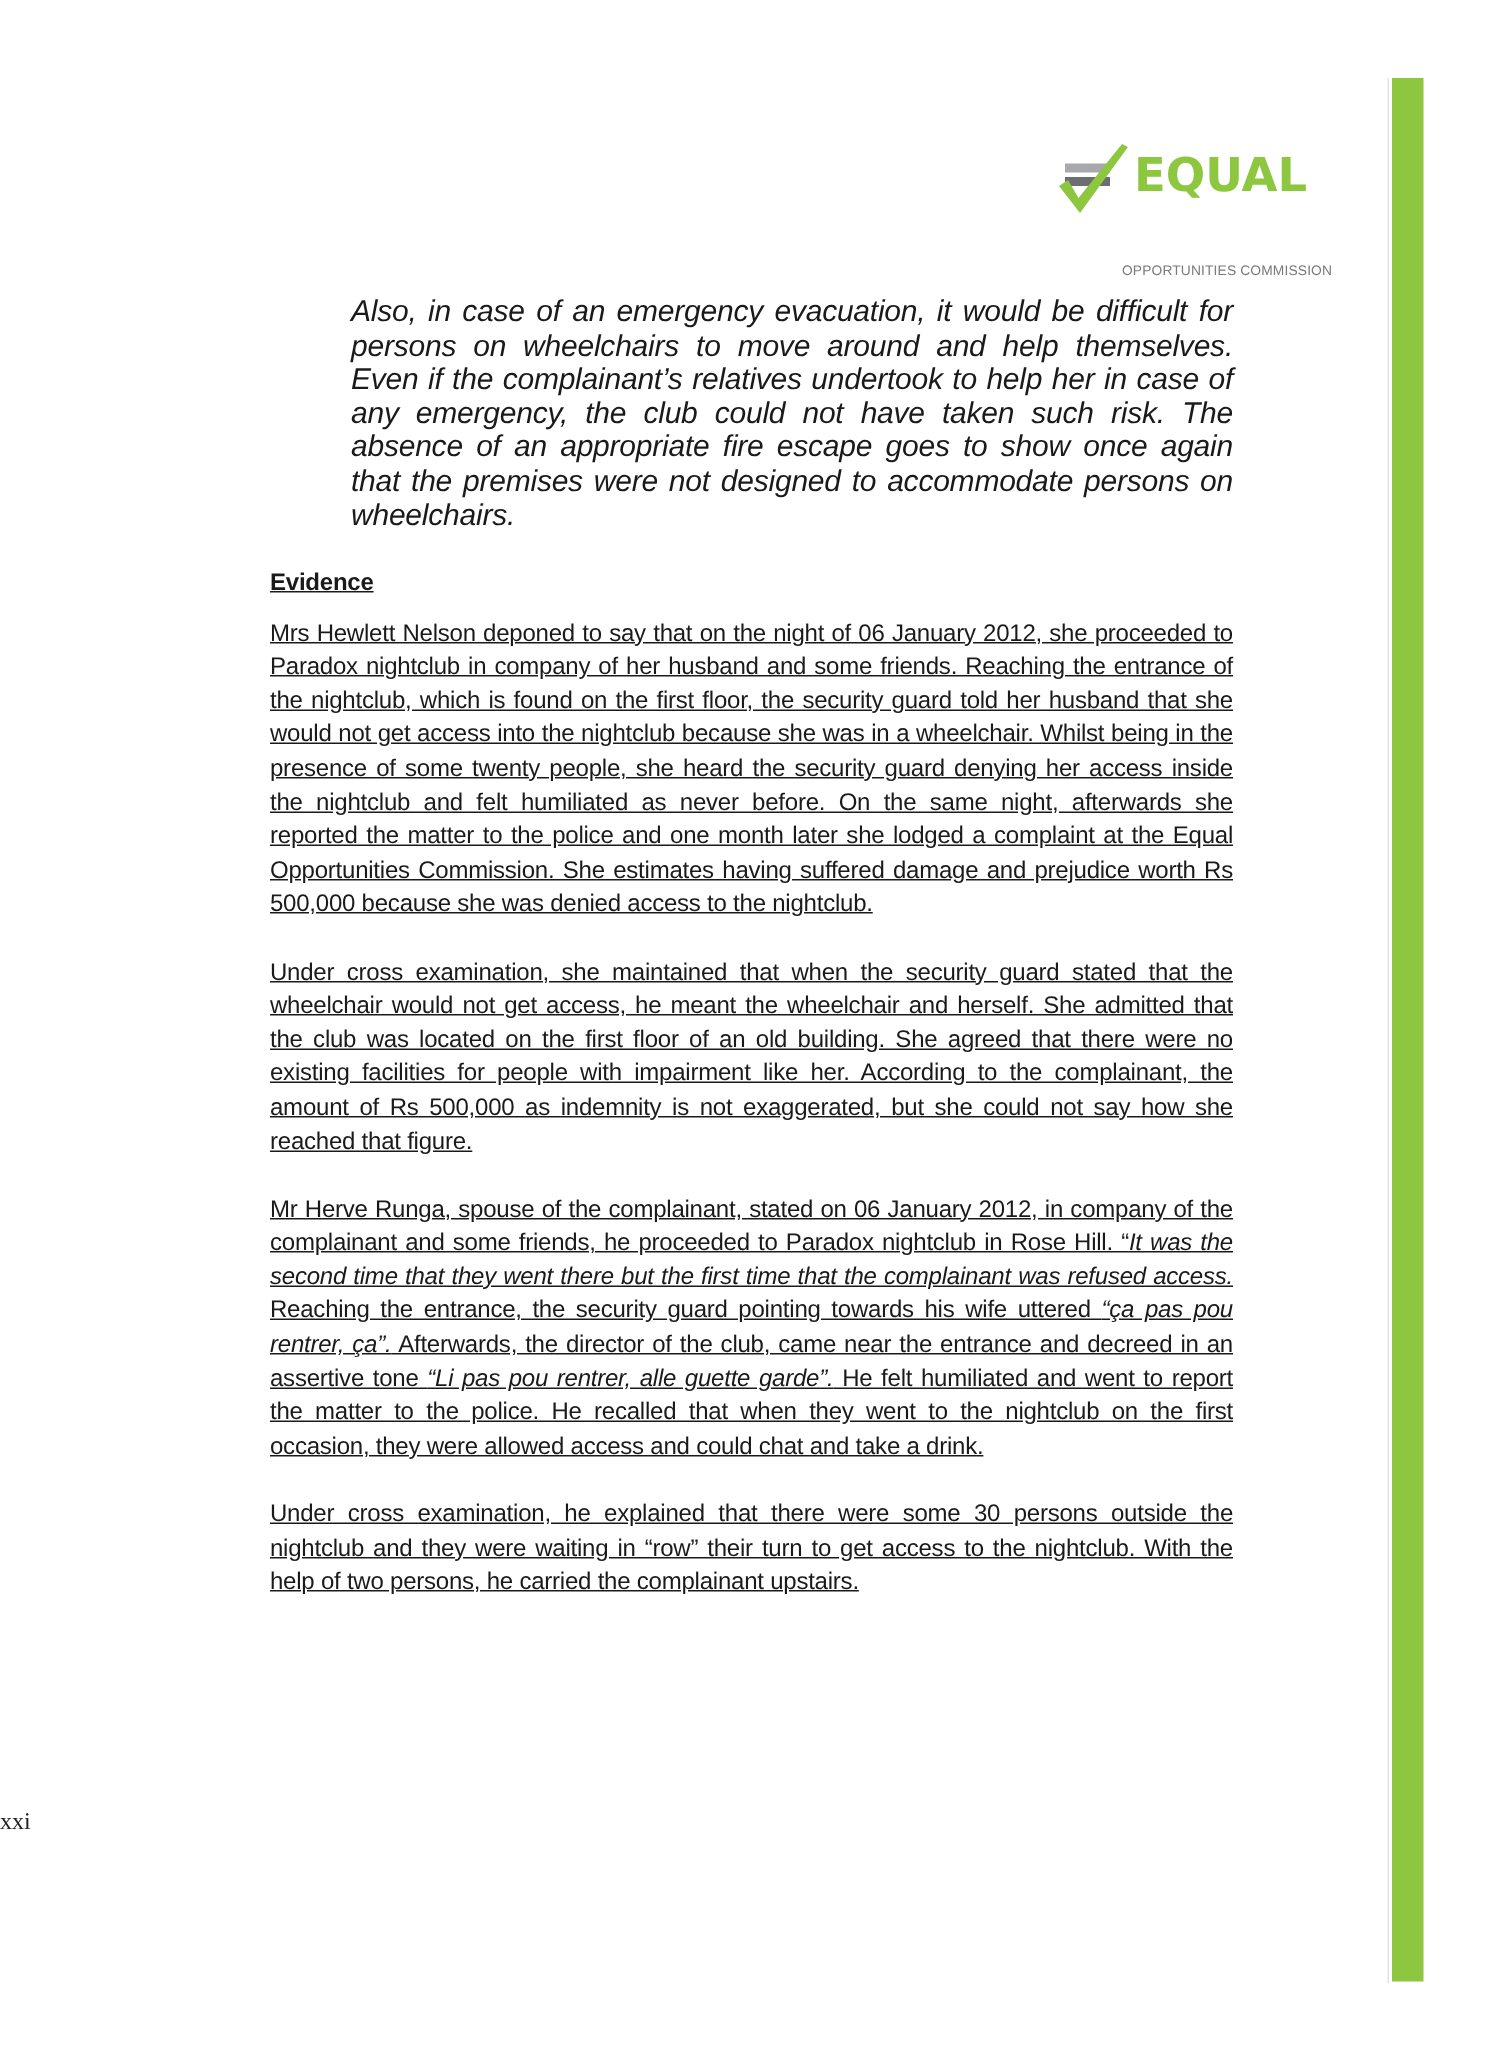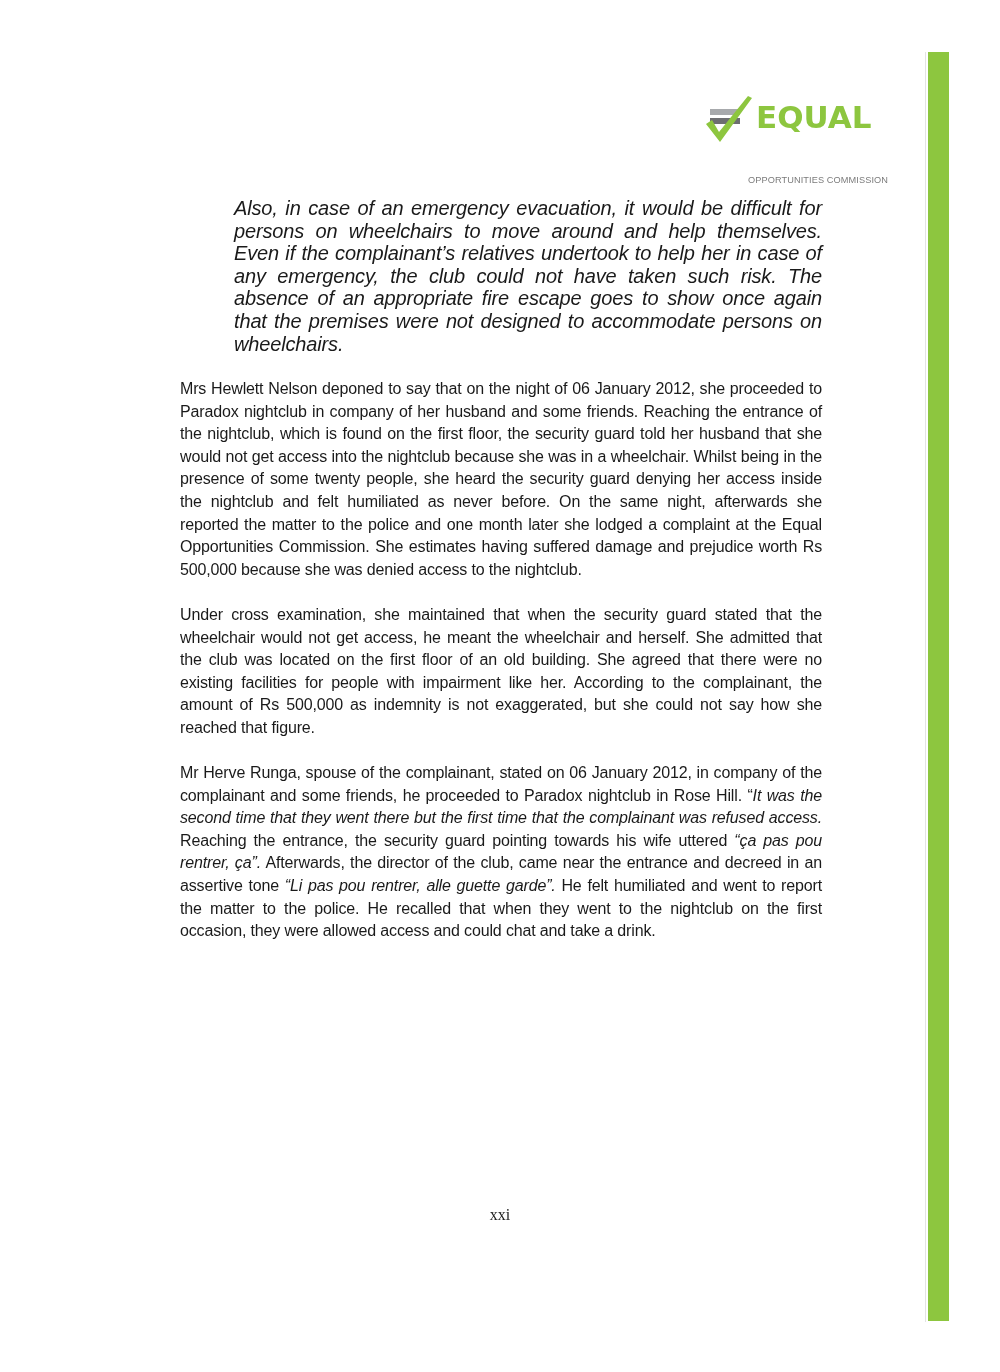--- a/index.html
+++ b/index.html
@@ -35,24 +35,24 @@
       font-style: italic; font-size: 20px; line-height: 22.6px;
       text-align: justify; letter-spacing: -0.15px;
     }
     .content {
       position: absolute; left: 180px; top: 378px; width: 642px;
       font-size: 16px; line-height: 22.6px; letter-spacing: -0.15px;
     }
     .heading {
       font-weight: bold; text-decoration: underline; margin: 0 0 11px 0;
     }
-    .para { text-align: justify; margin: 0 0 22.6px 0; }
+    .para { text-align: justify; margin: 0 0 22.6px 0; text-decoration: underline; }
     .para em { font-style: italic; }
     .page-number {
-      position: absolute; left: 0; width: 1000px; top: 1206px; text-align: center;
+      position: absolute; left: 0; width: 1000px; top: 1206px; 
       font-family: "Liberation Serif", "DejaVu Serif", serif; font-size: 16px; color: #222;
     }
   </style>
 </head>
 <body>
 
 <div class="side-rule"></div>
 <div class="side-bar"></div>
 
 <div class="logo">
@@ -61,18 +61,20 @@
     <rect x="6" y="24" width="30" height="6" fill="#6d6e71"></rect>
     <path d="M2 30 L8 26 L15 38 L44 2 L48 4 L16 48 Z" fill="#8dc63f"></path>
   </svg>
   <div class="logo-word">EQUAL</div>
   <div class="logo-sub">OPPORTUNITIES COMMISSION</div>
 </div>
 
 <div class="quote">Also, in case of an emergency evacuation, it would be difficult for persons on wheelchairs to move around and help themselves.  Even if the complainant’s relatives undertook to help her in case of any emergency, the club could not have taken such risk.  The absence of an appropriate fire escape goes to show once again that the premises were not designed to accommodate persons on wheelchairs.</div>
 
 <div class="content">
+  <div class="heading">Evidence</div>
   <p class="para">Mrs Hewlett Nelson deponed to say that on the night of 06 January 2012, she proceeded to Paradox nightclub in company of her husband and some friends.  Reaching the entrance of the nightclub, which is found on the first floor, the security guard told her husband that she would not get access into the nightclub because she was in a wheelchair.  Whilst being in the presence of some twenty people, she heard the security guard denying her access inside the nightclub and felt humiliated as never before.  On the same night, afterwards she reported the matter to the police and one month later she lodged a complaint at the Equal Opportunities Commission.  She estimates having suffered damage and prejudice worth Rs 500,000 because she was denied access to the nightclub.</p>
   <p class="para">Under cross examination, she maintained that when the security guard stated that the wheelchair would not get access, he meant the wheelchair and herself.  She admitted that the club was located on the first floor of an old building.  She agreed that there were no existing facilities for people with impairment like her.  According to the complainant, the amount of Rs 500,000 as indemnity is not exaggerated, but she could not say how she reached that figure.</p>
   <p class="para"><span>Mr Herve Runga, spouse of the complainant, stated on 06 January 2012, in company of the complainant and some friends, he proceeded to Paradox nightclub in Rose Hill.  “</span><em>It was the second time that they went there but the first time that the complainant was refused access.</em><span>  Reaching the entrance, the security guard pointing towards his wife uttered </span><em>“ça pas pou rentrer, ça”.</em><span>  Afterwards, the director of the club, came near the entrance and decreed in an assertive tone </span><em>“Li pas pou rentrer, alle guette garde”.</em><span>  He felt humiliated and went to report the matter to the police.  He recalled that when they went to the nightclub on the first occasion, they were allowed access and could chat and take a drink.</span></p>
+  <p class="para">Under cross examination, he explained that there were some 30 persons outside the nightclub and they were waiting in “row” their turn to get access to the nightclub.  With the help of two persons, he carried the complainant upstairs.</p>
 </div>
 
 <div class="page-number">xxi</div>
 
 </body></html>

